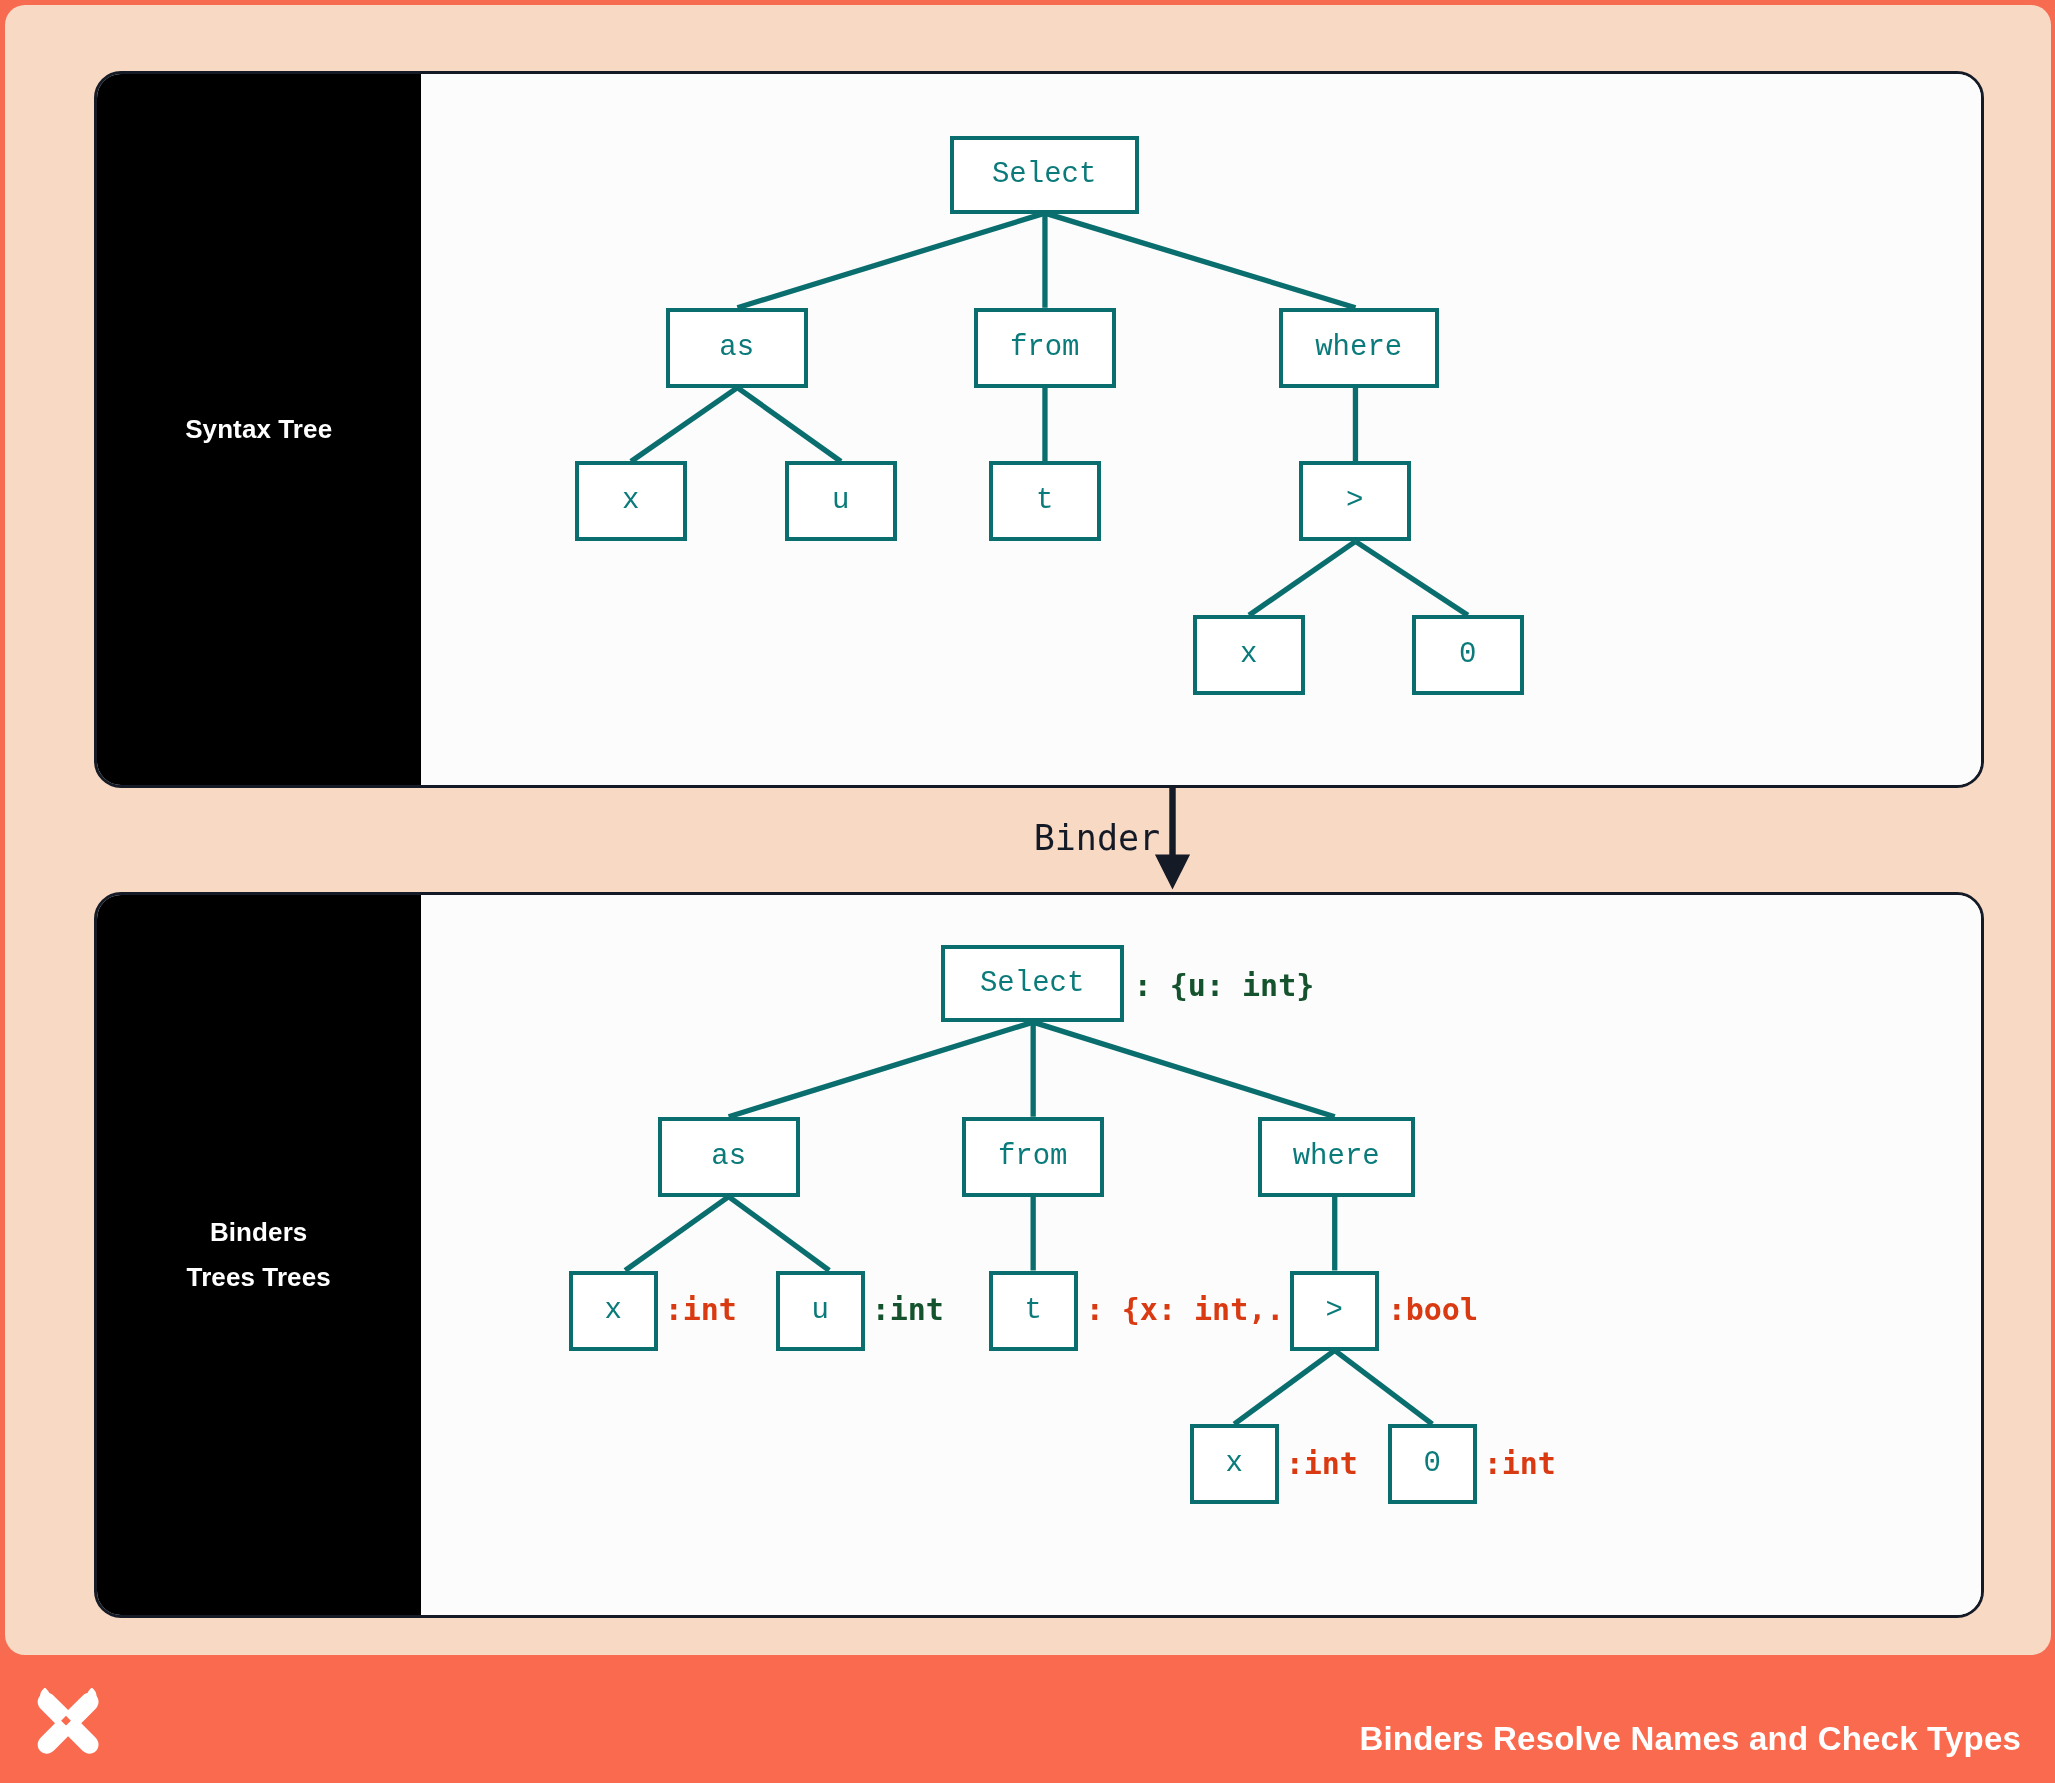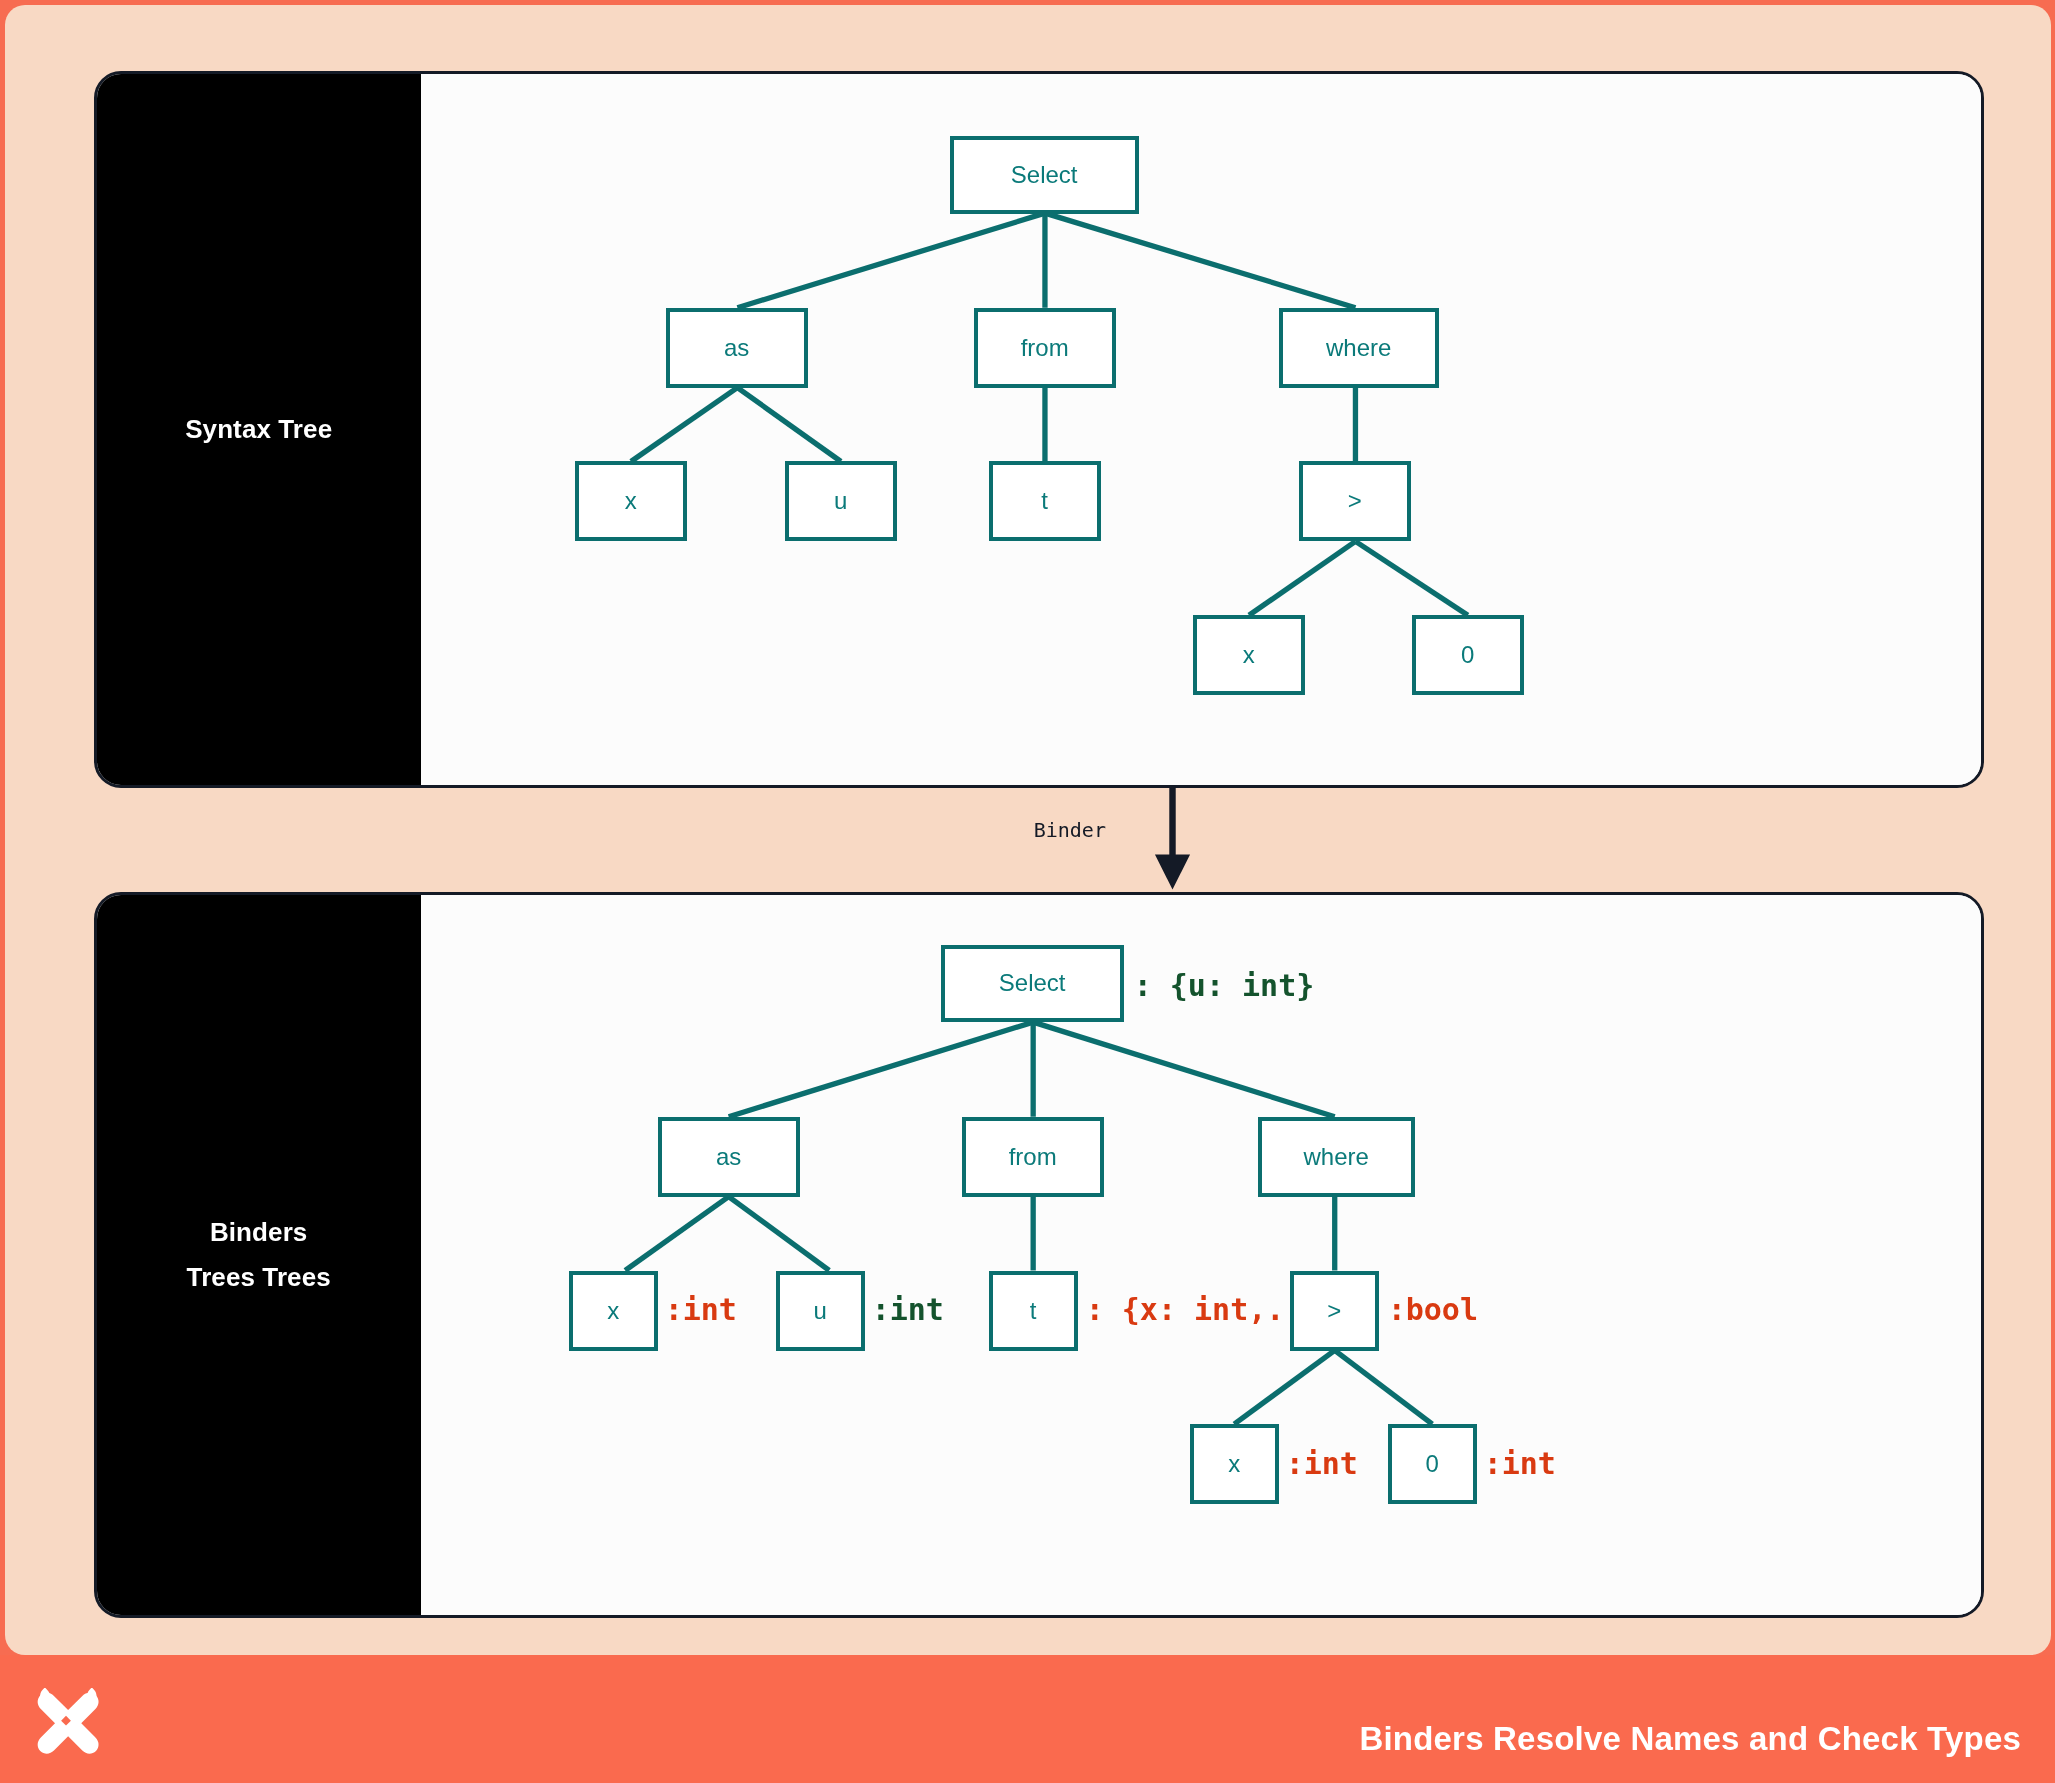--- a/index.html
+++ b/index.html
@@ -56,22 +56,22 @@
     background: #FCFCFC;
   }
   .panel-body svg { position: absolute; left: 0; top: 0; }
 
   
   .node {
     position: absolute;
     border: 4.1px solid #0B6E6E;
     background: #FFFFFF;
     color: #0B7A7A;
-    font-family: Liberation Sans, sans-serif;
-    font-size: 24px;
+    font-family: Liberation Mono, monospace;
+    font-size: 29px;
     display: flex;
     align-items: center;
     justify-content: center;
     line-height: 1;
     white-space: pre;
   }
   
   .annot {
     position: absolute;
     font-family: "DejaVu Sans Mono", monospace;
@@ -86,21 +86,21 @@
   
   #binder-zone {
     position: absolute;
     left: 89px; top: 783px;
     width: 1890px; height: 105px;
   }
   #binder-label {
     position: absolute;
     left: 1029px; top: 813px;
     font-family: "DejaVu Sans Mono", monospace;
-    font-size: 20px;
+    font-size: 35px;
     color: #141A26;
     white-space: pre;
   }
   #binder-arrow { position: absolute; left: 1147px; top: 780px; }
 
   
   #footer {
     position: absolute;
     left: 0; top: 1655px;
     width: 2056px; height: 167px;

